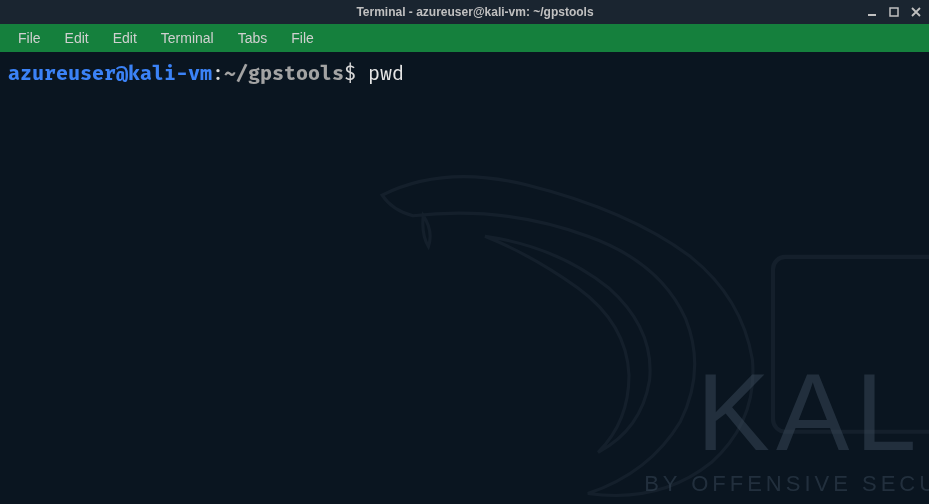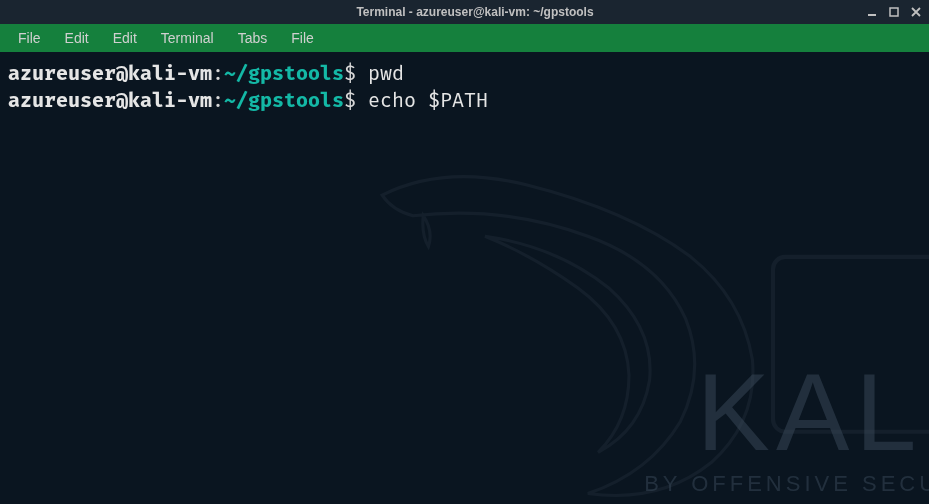--- a/index.html
+++ b/index.html
@@ -79,23 +79,23 @@
       bottom: -10px;
       width: 620px;
       height: 360px;
       opacity: 0.12;
       pointer-events: none;
     }
     .terminal-line {
       white-space: pre-wrap;
       word-break: break-all;
     }
-    .user { color: #e5e5e5; font-weight: bold; }
+    .user { color: #3b82f6; font-weight: bold; }
     .sep { color: #d8d8d8; }
-    .path { color: #14b8a6; font-weight: bold; }
+    .path { color: #a3a3a3; font-weight: bold; }
     .dollar { color: #d8d8d8; }
     .cmd { color: #e5e5e5; }
     .output { color: #d8d8d8; }
     .cursor {
       display: inline-block;
       width: 11px;
       height: 22px;
       background: #d8d8d8;
       vertical-align: text-bottom;
       margin-left: 2px;
@@ -166,17 +166,16 @@
 
   <div class="bg-text">
     <div class="bg-kali">KALI</div>
     <div class="bg-sub">BY OFFENSIVE SECUR</div>
   </div>
 
   <div class="terminal-line"><span class="user">azureuser@kali-vm</span><span class="sep">:</span><span class="path">~/gpstools</span><span class="dollar">$</span> <span class="cmd">pwd</span></div>
 
 
 
-  <div class="terminal-line"><span class="user">azureuser@kali-vm</span><span class="sep">:</span><span class="path">~/gpstools</span><span class="dollar">$</span> <span class="cmd">echo $PATH</span></div>
 
 
 
 </div>
 
 </body></html>

